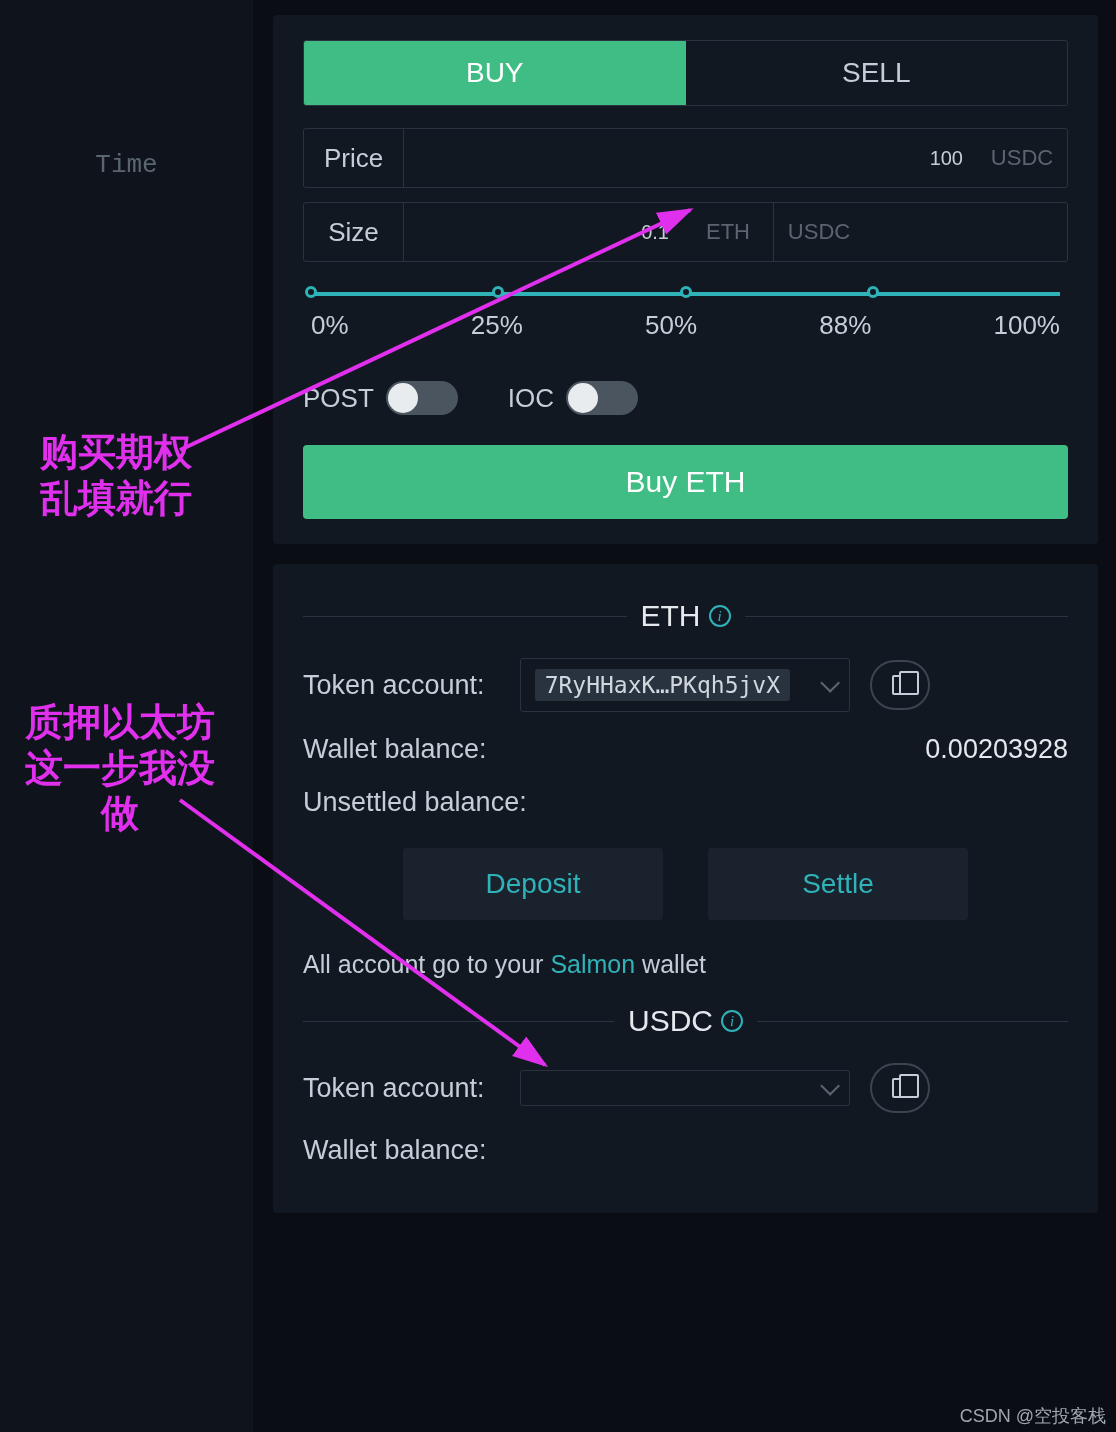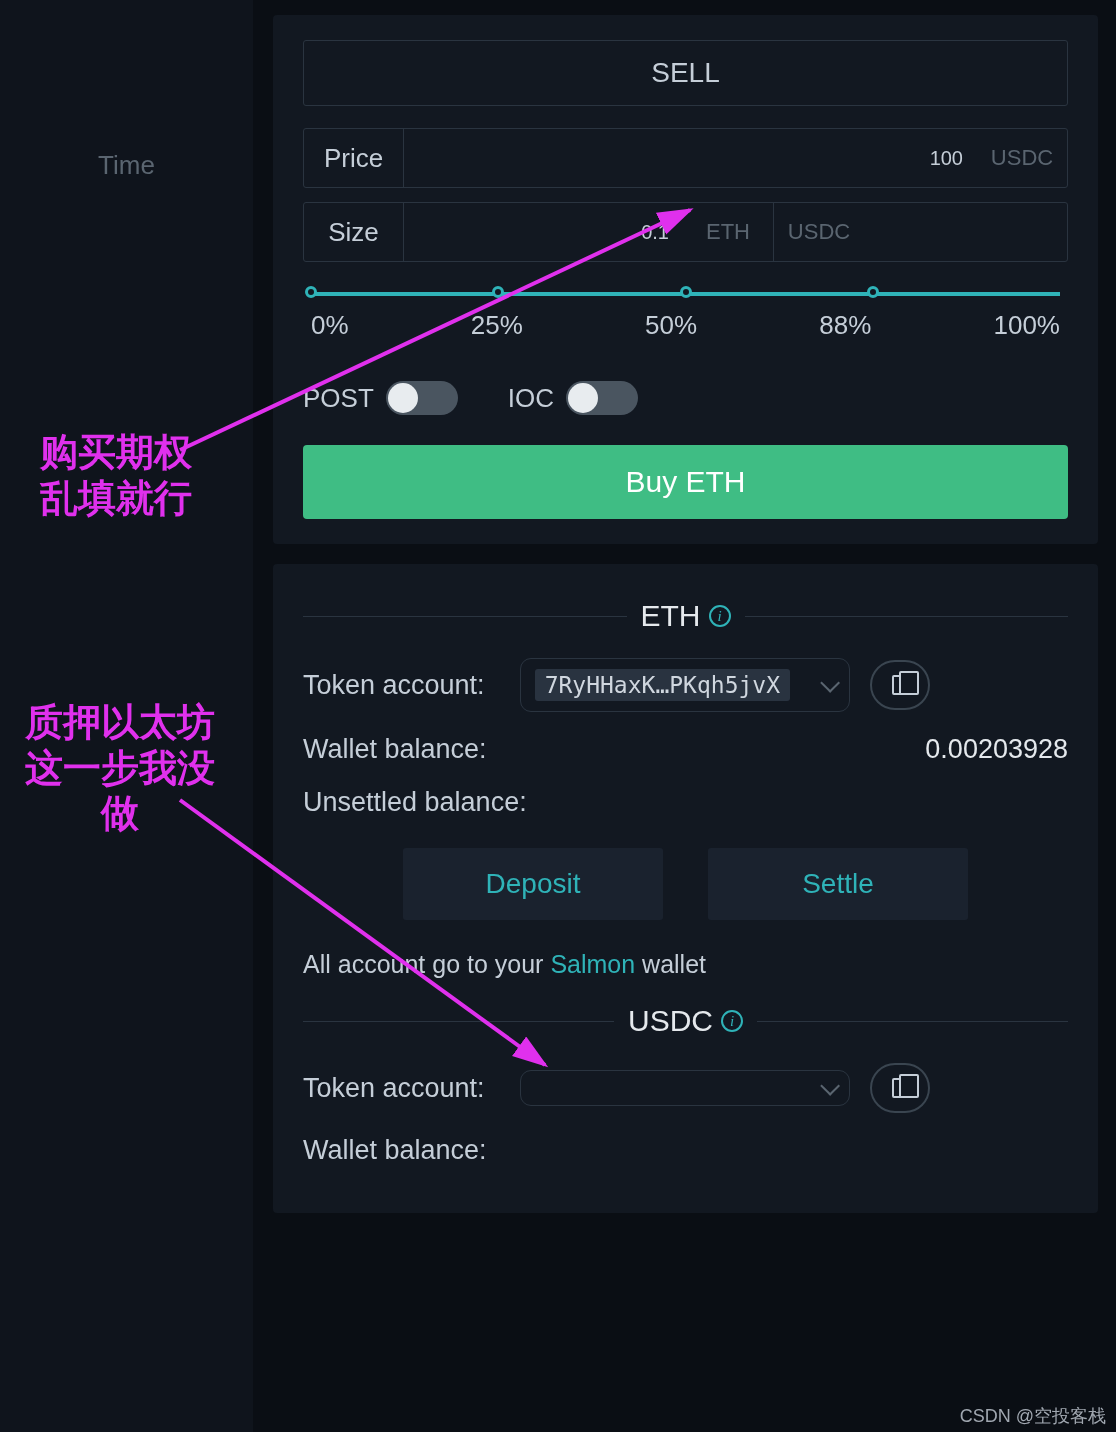--- a/index.html
+++ b/index.html
@@ -19,20 +19,21 @@
       border-right: 2px solid #0a0e14;
       padding: 20px;
       display: flex;
       flex-direction: column;
       align-items: center;
     }
     .time-label {
       margin-top: 130px;
       font-size: 26px;
       color: #5a6570;
+      font-family: Liberation Mono, monospace;
     }
     .main { flex: 1; padding: 15px 18px 0 18px; display: flex; flex-direction: column; gap: 20px; }
     .panel {
       background: #121821;
       border-radius: 4px;
       padding: 25px 30px;
     }
     .tabs { display: flex; border: 1px solid #2a3440; border-radius: 3px; overflow: hidden; margin-bottom: 22px; }
     .tab {
       flex: 1;
@@ -162,21 +163,21 @@
       margin-bottom: 22px;
       font-size: 27px;
     }
     .kv-label { flex: 0 0 auto; color: #c5ced8; }
     .kv-value { margin-left: auto; color: #e5e9ed; }
     .account-select {
       margin-left: 35px;
       flex: 1;
       max-width: 330px;
       border: 1px solid #2a3440;
-      border-radius: 11px;
+      border-radius: 3px;
       display: flex;
       align-items: center;
       padding: 10px 14px;
       gap: 24px;
     }
     .account-chip {
       background: #293340;
       padding: 3px 10px;
       border-radius: 3px;
       font-family: ui-monospace, monospace;
@@ -259,20 +260,21 @@
 
 <div class="layout">
   <aside class="sidebar">
     <div class="time-label">Time</div>
   </aside>
 
   <main class="main">
 
     <section class="panel">
       <div class="tabs">
+        <div class="tab active">BUY</div>
         <div class="tab inactive">SELL</div>
       </div>
 
       <div class="field-row">
         <div class="field-label">Price</div>
         <input class="field-input" value="100" style="">
         <div class="field-unit">USDC</div>
       </div>
 
       <div class="field-row">

